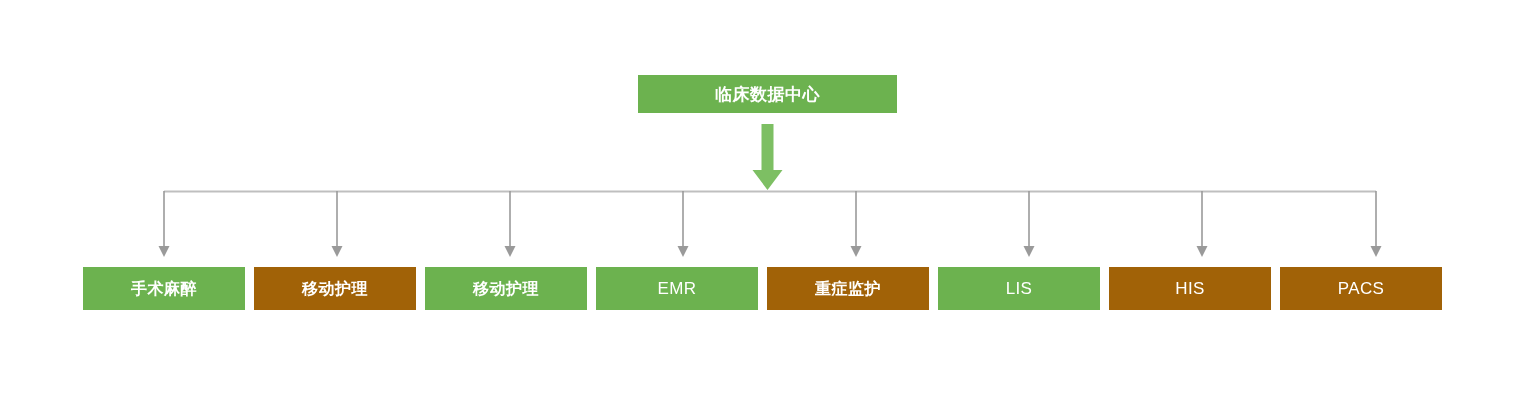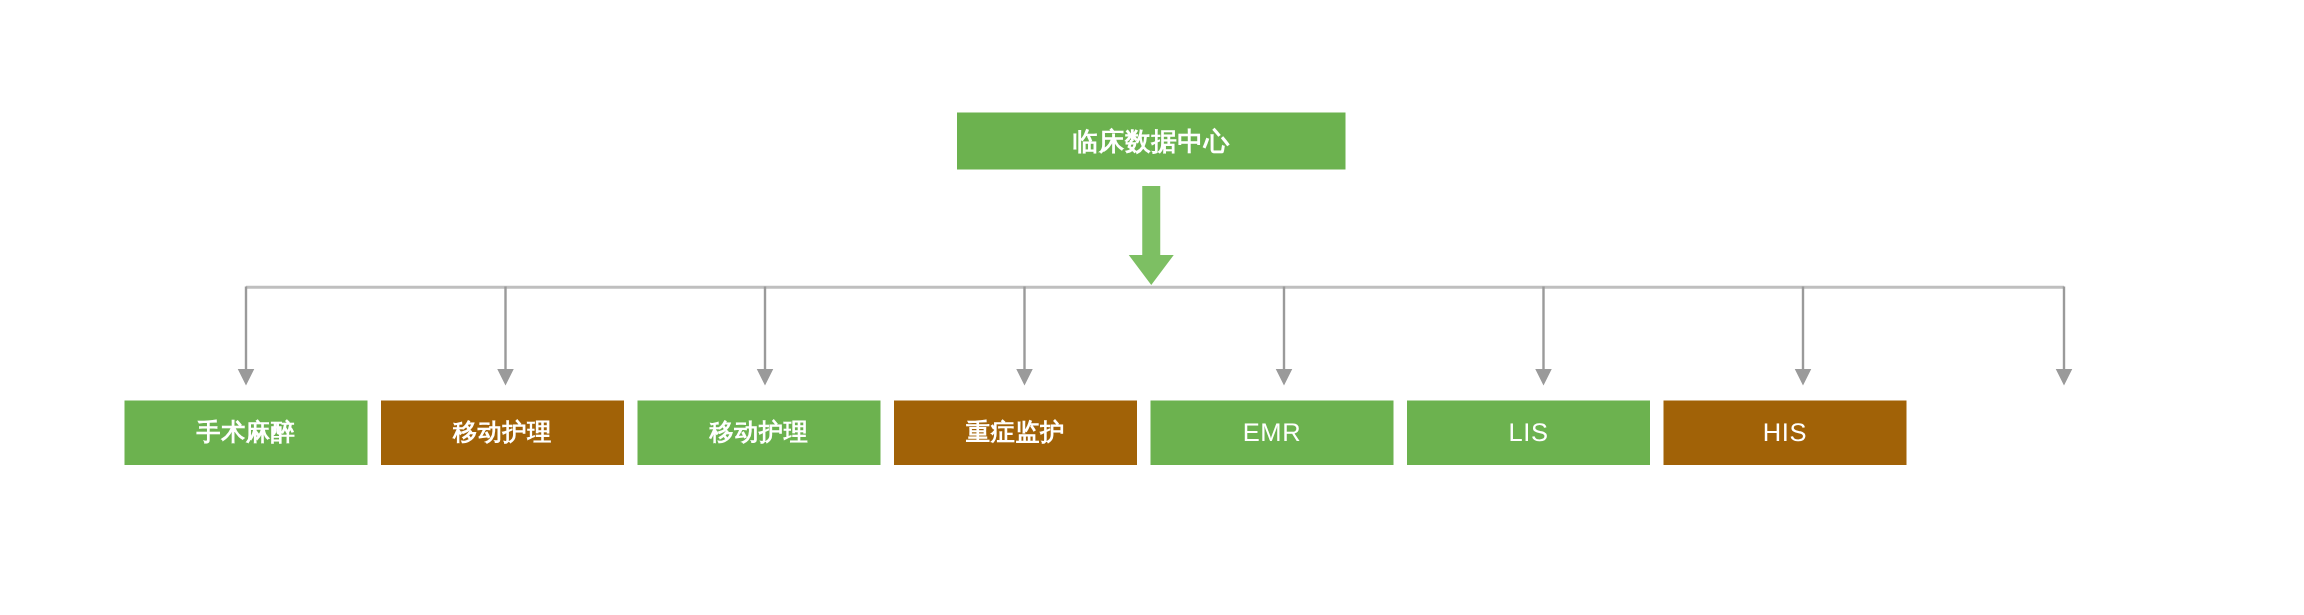--- a/index.html
+++ b/index.html
@@ -143,32 +143,35 @@
     </div>
 
     <div class="leaf-node blue">
       <span class="leaf-label cjk">移动护理</span>
     </div>
 
     <div class="leaf-node green">
       <span class="leaf-label cjk">移动护理</span>
     </div>
 
+    <div class="leaf-node green">
+      <span class="leaf-label latin">EMR</span>
+    </div>
+
     <div class="leaf-node blue">
       <span class="leaf-label cjk">重症监护</span>
-    </div>
-
-    <div class="leaf-node green">
-      <span class="leaf-label latin">EMR</span>
     </div>
 
     <div class="leaf-node green">
       <span class="leaf-label latin">LIS</span>
     </div>
 
     <div class="leaf-node blue">
       <span class="leaf-label latin">HIS</span>
     </div>
 
+    <div class="leaf-node blue">
+      <span class="leaf-label latin">PACS</span>
+    </div>
 
   </div>
 
 </div>
 
 </body></html>

